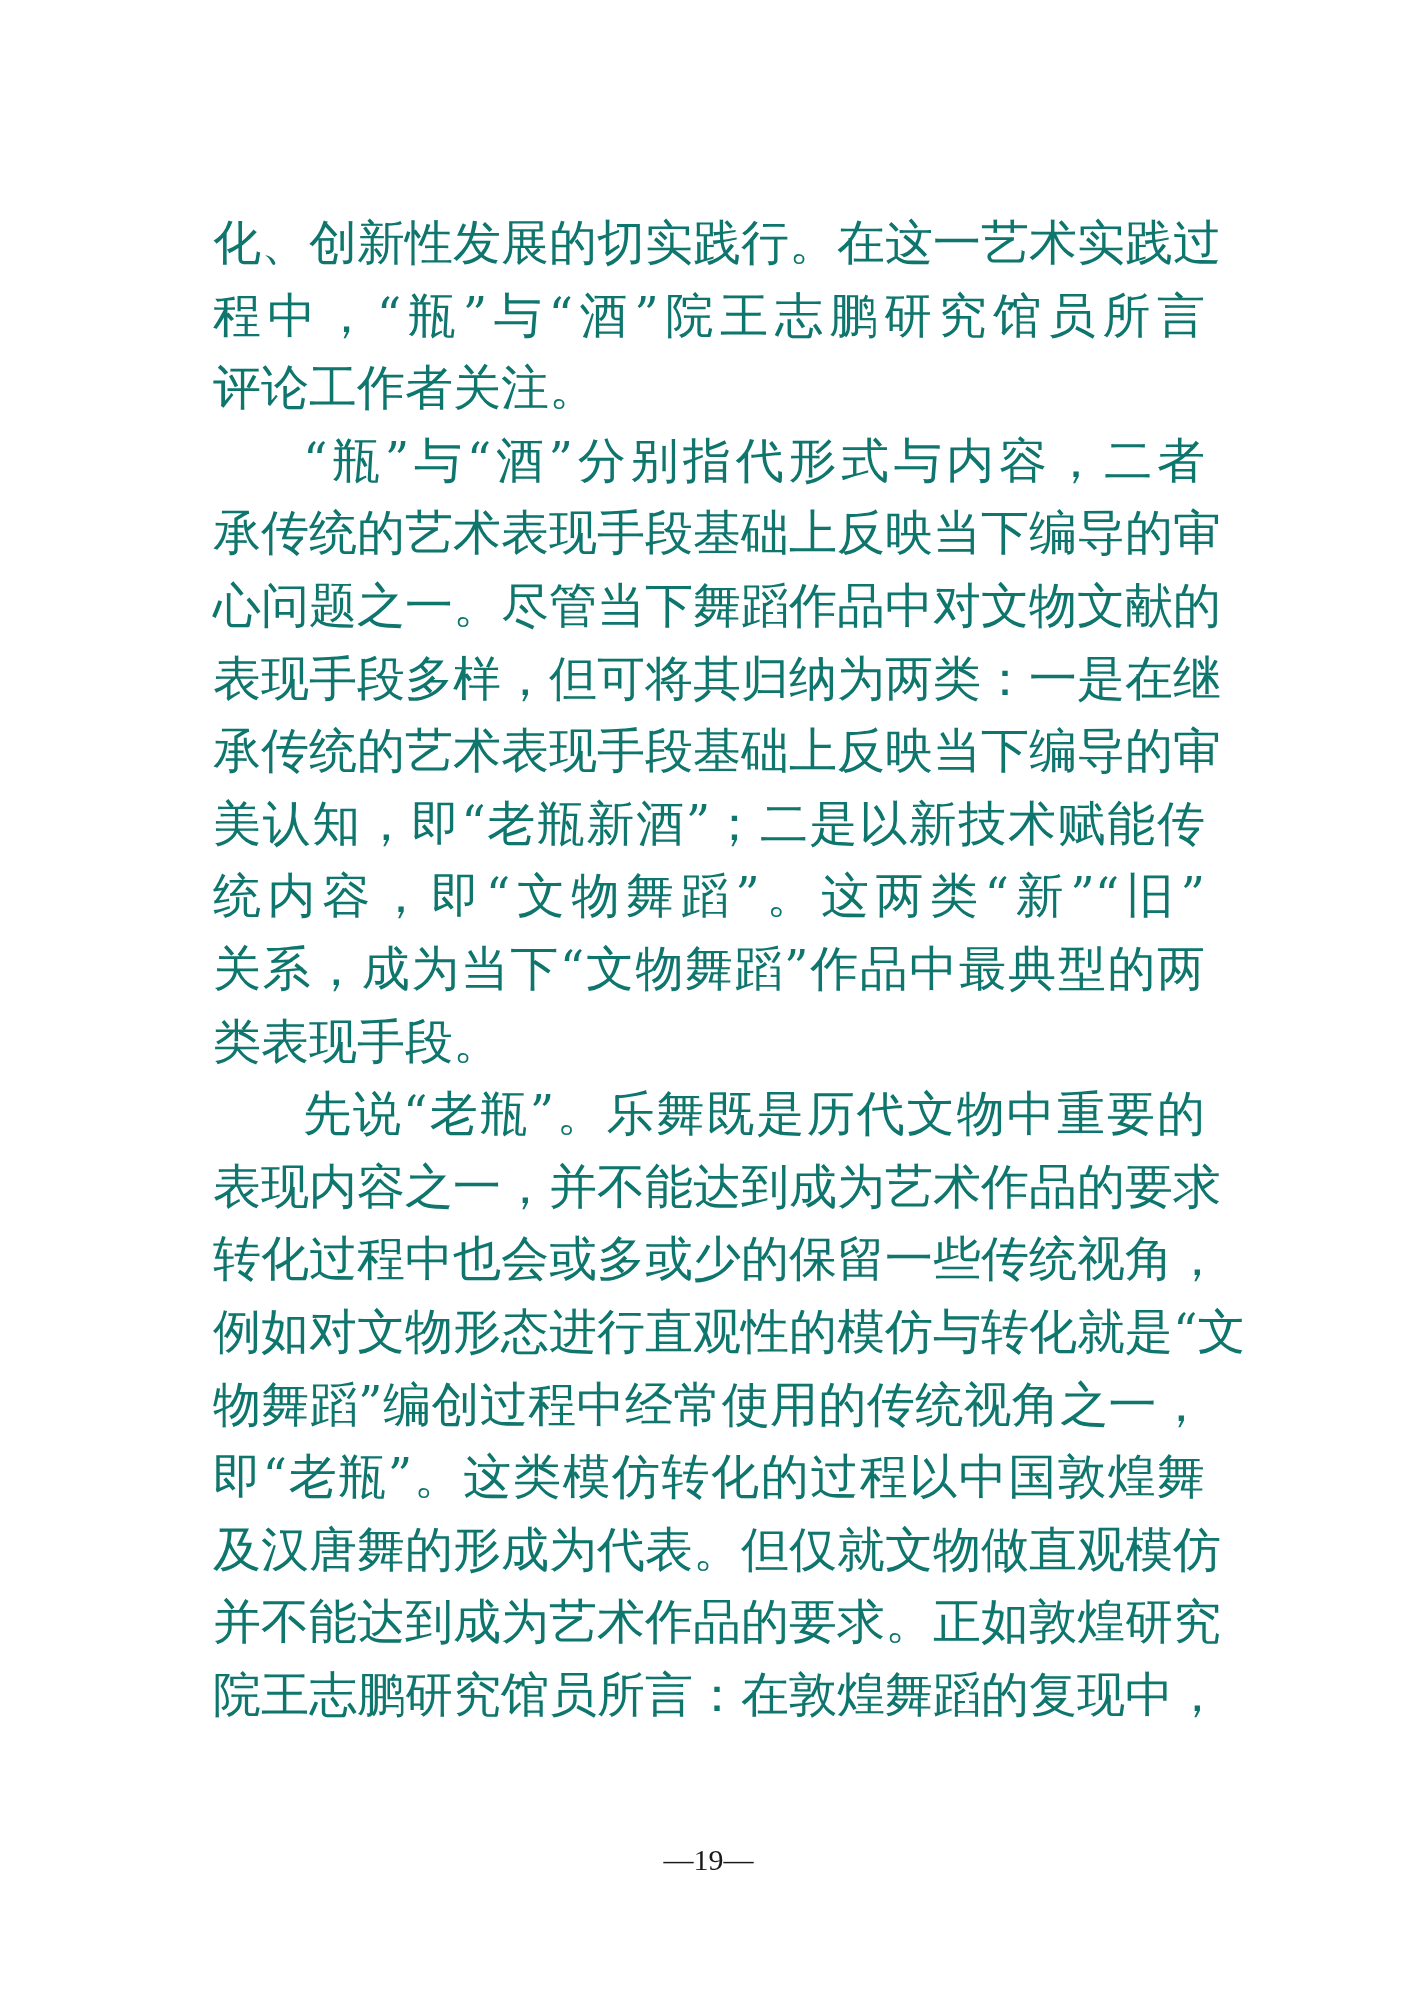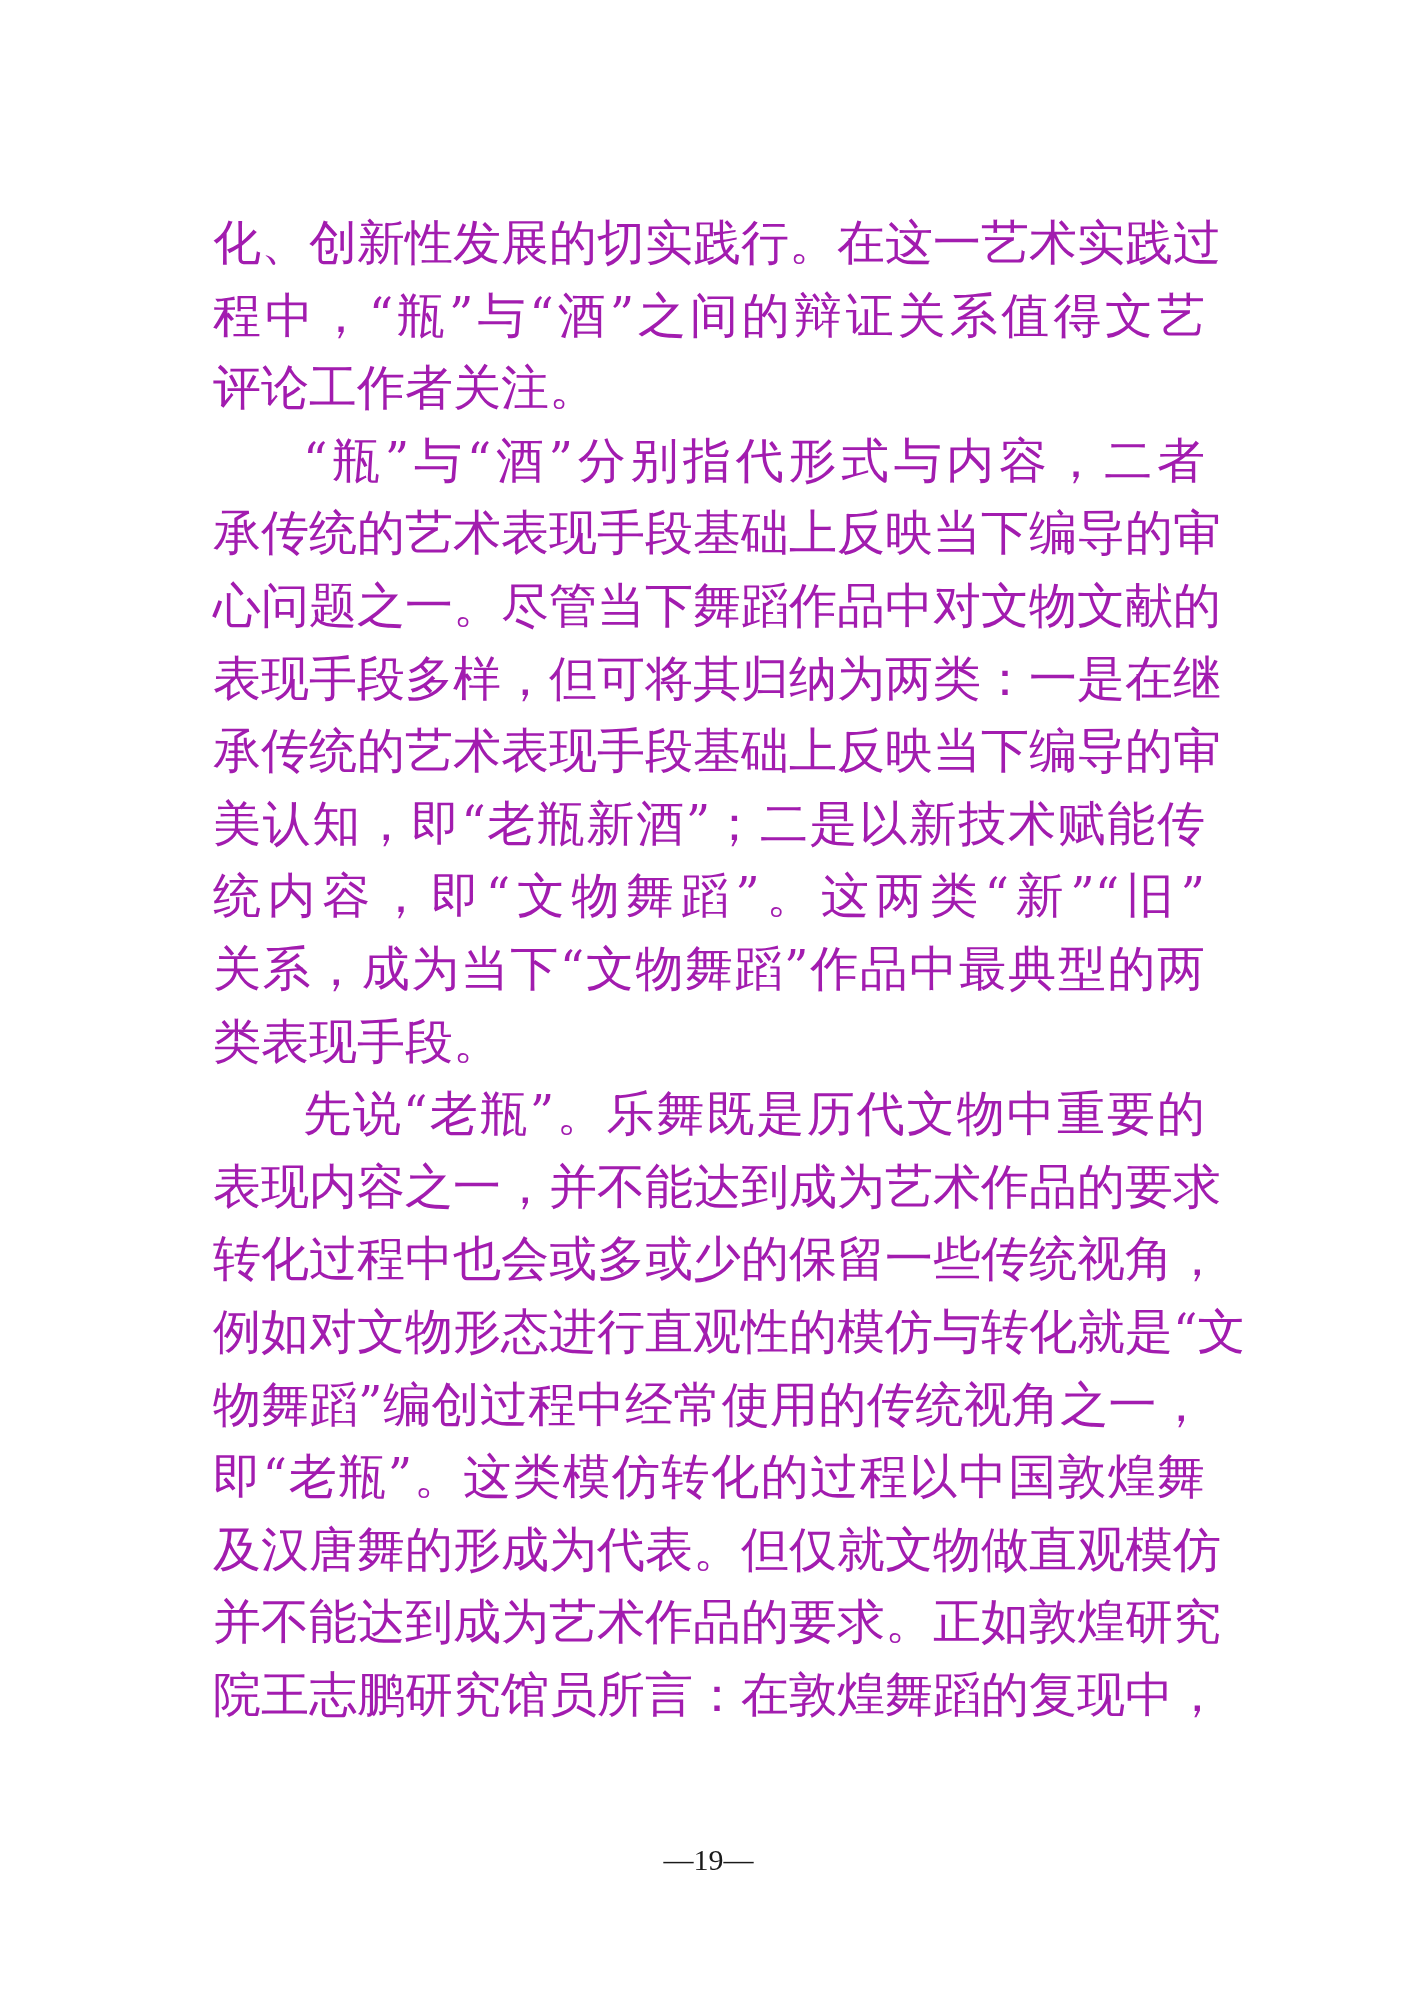--- a/index.html
+++ b/index.html
@@ -1,39 +1,39 @@
 <!DOCTYPE html>
 <html><head>
 <meta charset="utf-8">
 <style>
   html, body { margin: 0; padding: 0; background: #ffffff; }
   body { width: 1417px; height: 2000px; position: relative; overflow: hidden; }
   .page {
     position: absolute; left: 213px; top: 206px; width: 992px;
     font-family: "DejaVu Serif", "Liberation Serif", serif;
-    color: #a21caf;
+    color: #0f766e;
   }
   .line {
     height: 72.6px; line-height: 72.6px; font-size: 48px;
     white-space: nowrap; text-align: justify; text-align-last: justify;
     letter-spacing: 0px;
   }
   .line.last { text-align-last: left; }
   .page-number {
     position: absolute; left: 0; width: 1417px; top: 1843px;
     text-align: center; font-size: 30px;
     font-family: "Liberation Serif", "DejaVu Serif", serif; color: #1a1a1a;
   }
 </style>
 </head>
 <body>
 
 <div class="page" id="doc">
     <div class="line">化、创新性发展的切实践行。在这一艺术实践过</div>
-    <div class="line">程中，“瓶”与“酒”之间的辩证关系值得文艺</div>
+    <div class="line">程中，“瓶”与“酒”院王志鹏研究馆员所言</div>
     <div class="line last">评论工作者关注。</div>
     <div class="line" style="padding-left: 90px;">“瓶”与“酒”分别指代形式与内容，二者</div>
     <div class="line">承传统的艺术表现手段基础上反映当下编导的审</div>
     <div class="line">心问题之一。尽管当下舞蹈作品中对文物文献的</div>
     <div class="line">表现手段多样，但可将其归纳为两类：一是在继</div>
     <div class="line">承传统的艺术表现手段基础上反映当下编导的审</div>
     <div class="line">美认知，即“老瓶新酒”；二是以新技术赋能传</div>
     <div class="line">统内容，即“文物舞蹈”。这两类“新”“旧”</div>
     <div class="line">关系，成为当下“文物舞蹈”作品中最典型的两</div>
     <div class="line last">类表现手段。</div>

